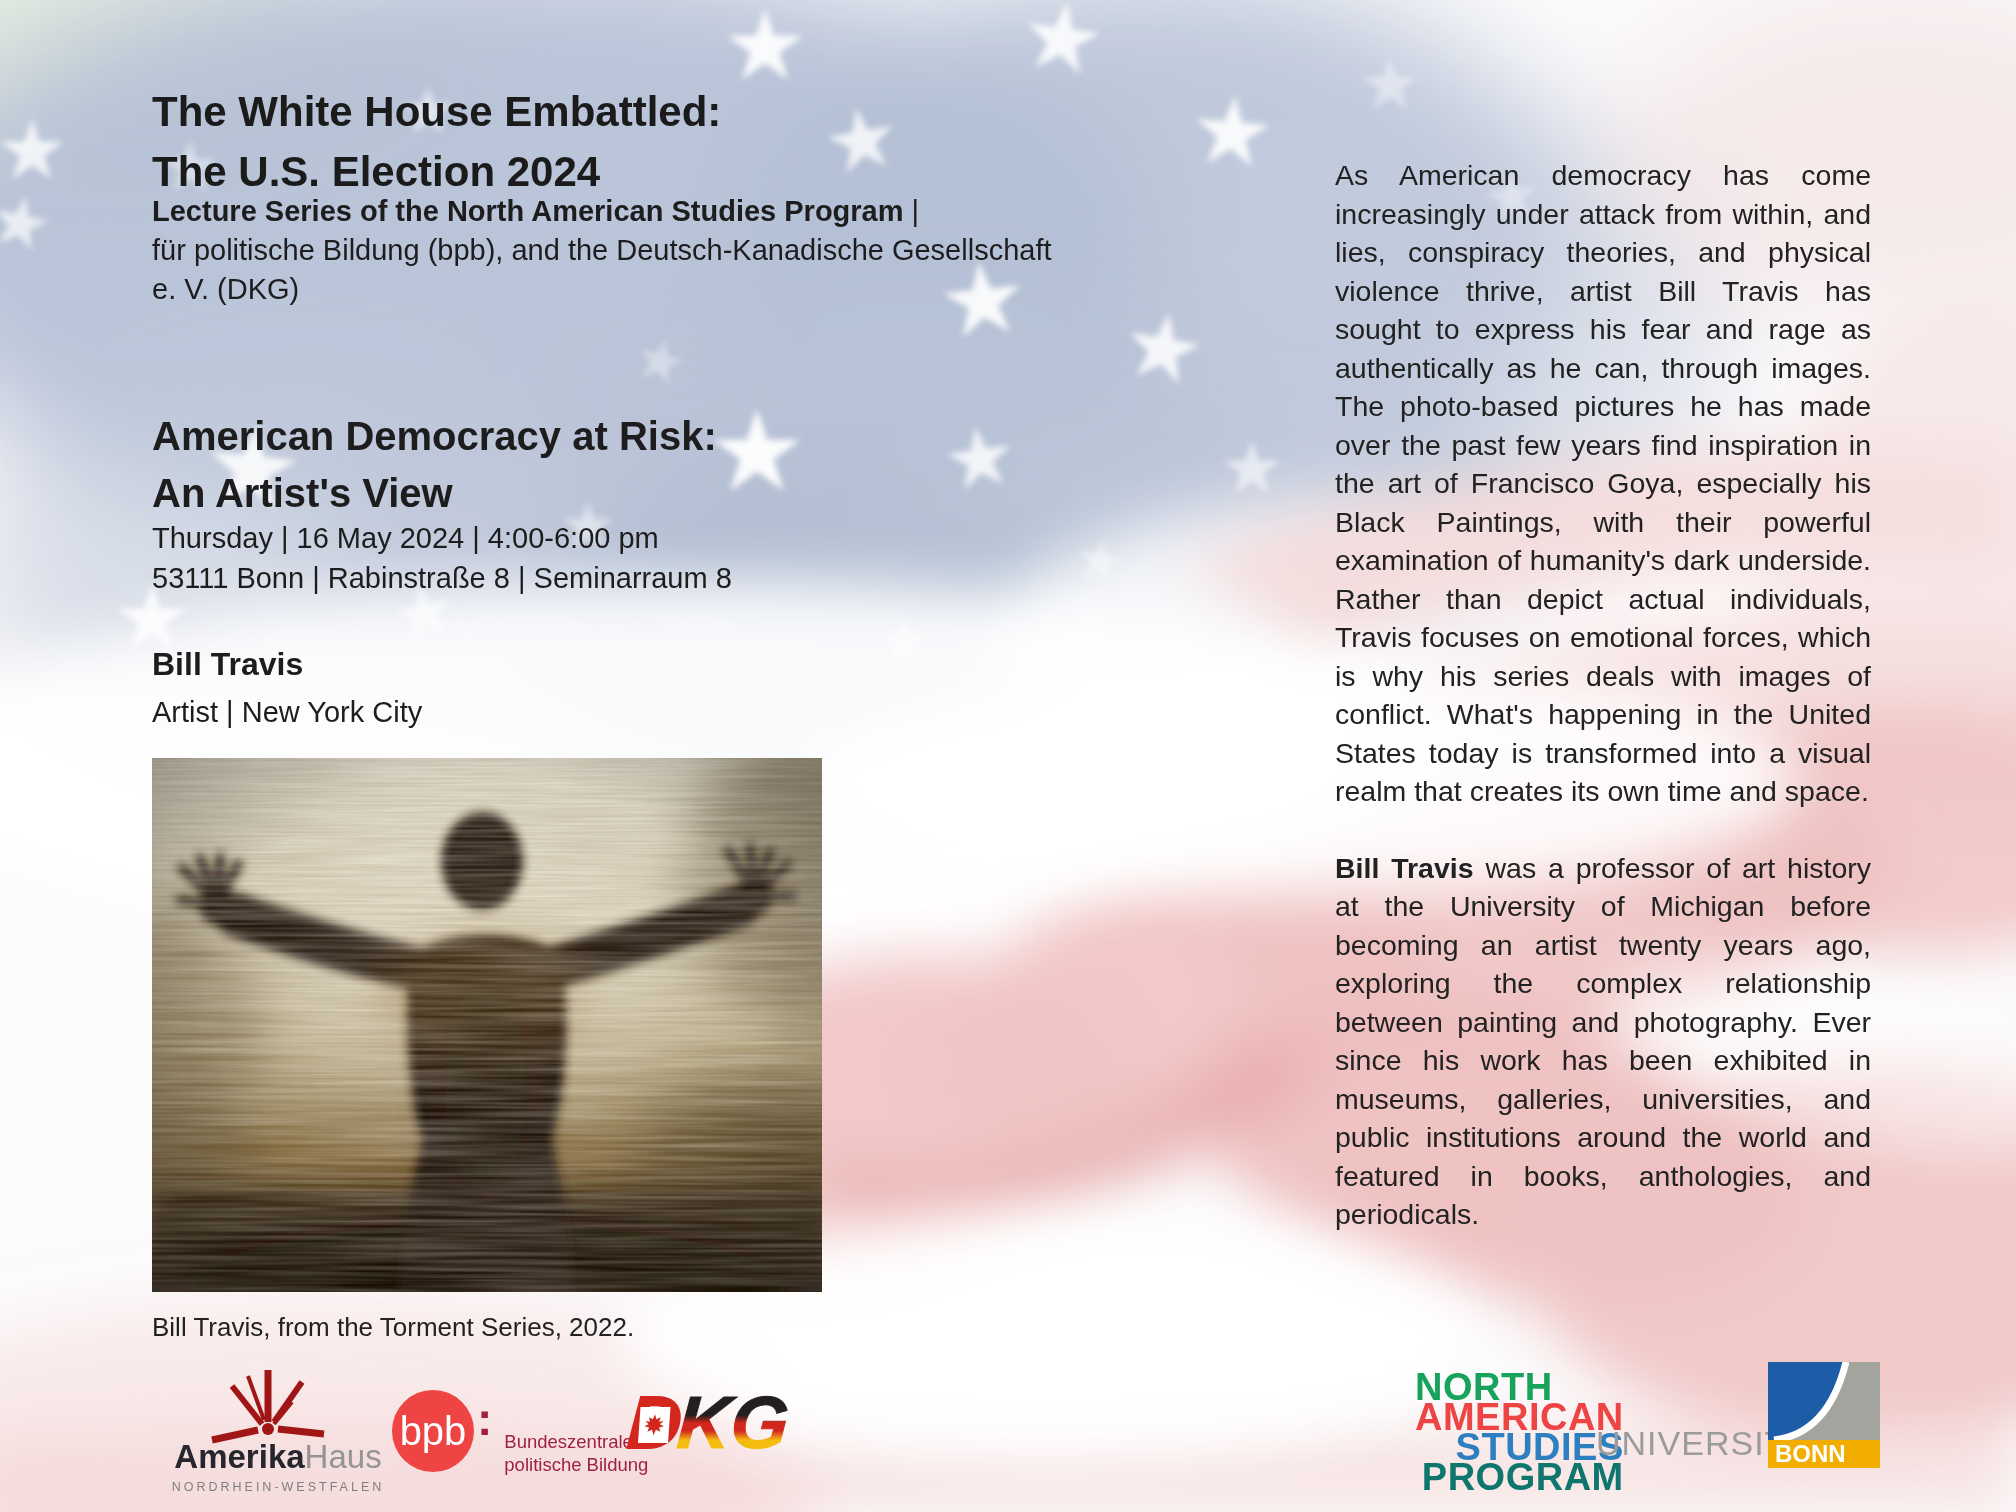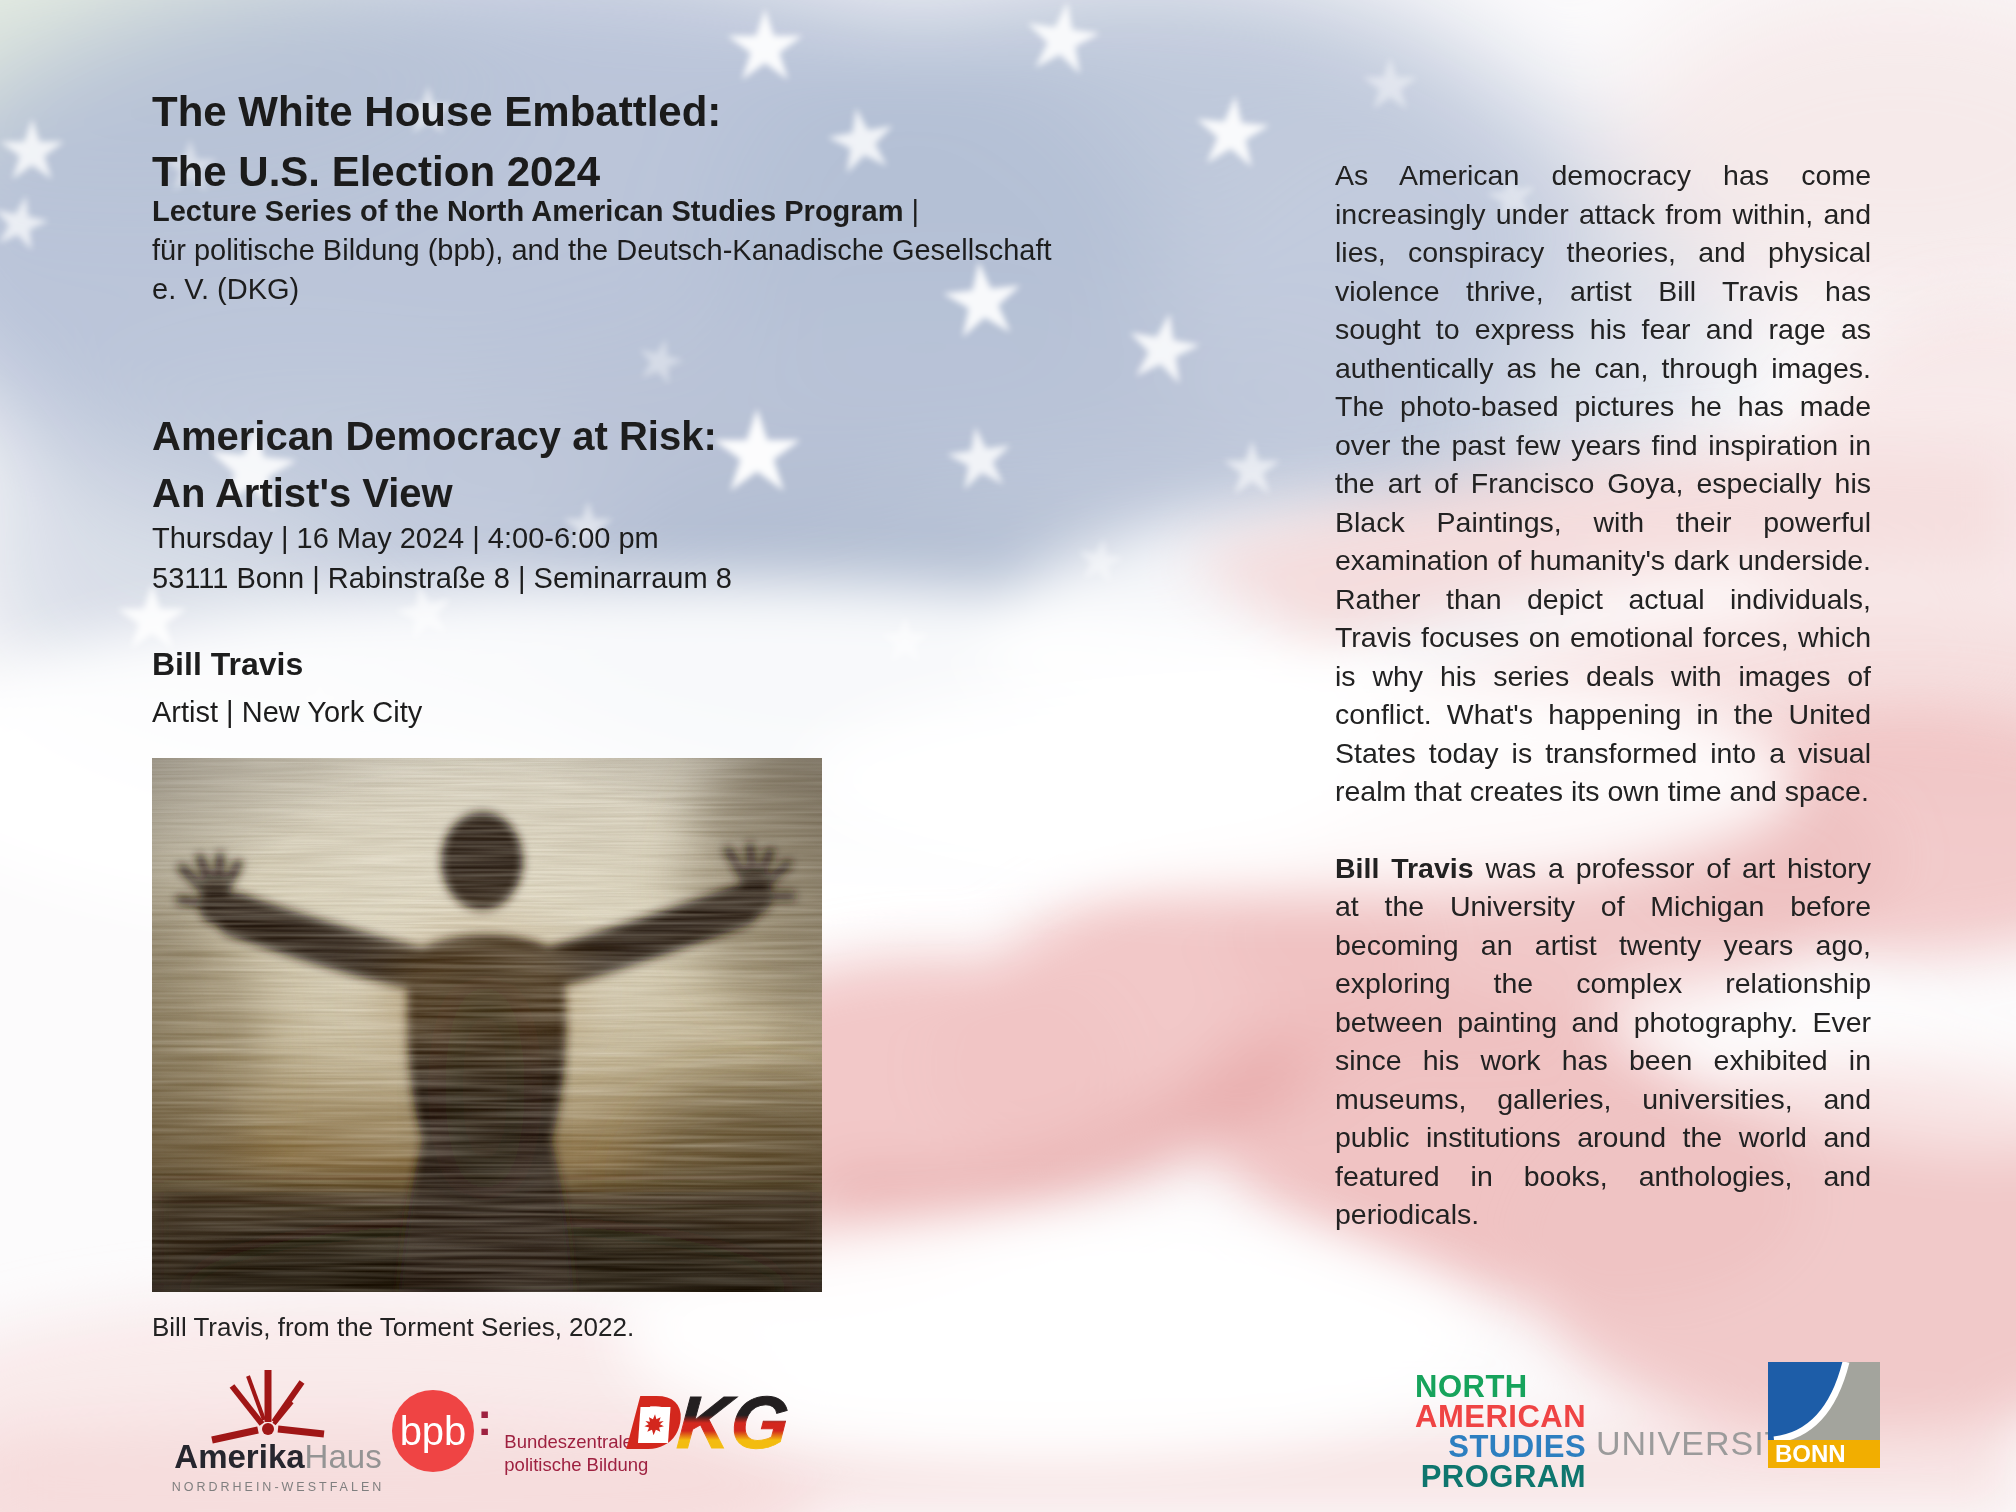--- a/index.html
+++ b/index.html
@@ -49,21 +49,21 @@
        transform:skewX(-4deg);display:flex;}
   .dkg .d{color:#d3271d;position:relative;-webkit-text-stroke:2px #d3271d;}
   .dkg .leafbox{position:absolute;left:50%;top:52%;transform:translate(-52%,-50%);
                 width:30px;height:36px;background:#fff;display:flex;align-items:center;justify-content:center;}
   .dkg .kg{margin-left:-4px;-webkit-text-stroke:1px rgba(0,0,0,0);
            background:linear-gradient(180deg,#231f20 0%,#231f20 40%,#d3271d 50%,#d3271d 60%,#f3bc0f 72%,#f3bc0f 100%);
            -webkit-background-clip:text;background-clip:text;color:transparent;}
 
   
   .nasp{left:1415px;top:1372px;display:flex;flex-direction:column;align-items:flex-start;
-        font-weight:700;font-size:31px;line-height:30px;letter-spacing:.5px;}
+        font-weight:700;font-size:38px;line-height:30px;letter-spacing:.5px;}
   .nasp .l1{color:#17a35c;}
   .nasp .l2{color:#ef4444;}
   .nasp .l3{color:#2d7fc0;align-self:flex-end;}
   .nasp .l4{color:#0f766e;align-self:flex-end;}
 
   
   .unitext{left:1596px;top:1424px;font-size:34px;color:#9b9b9b;letter-spacing:1px;}
   .unibonn{left:1768px;top:1362px;}
 </style>
 </head>

